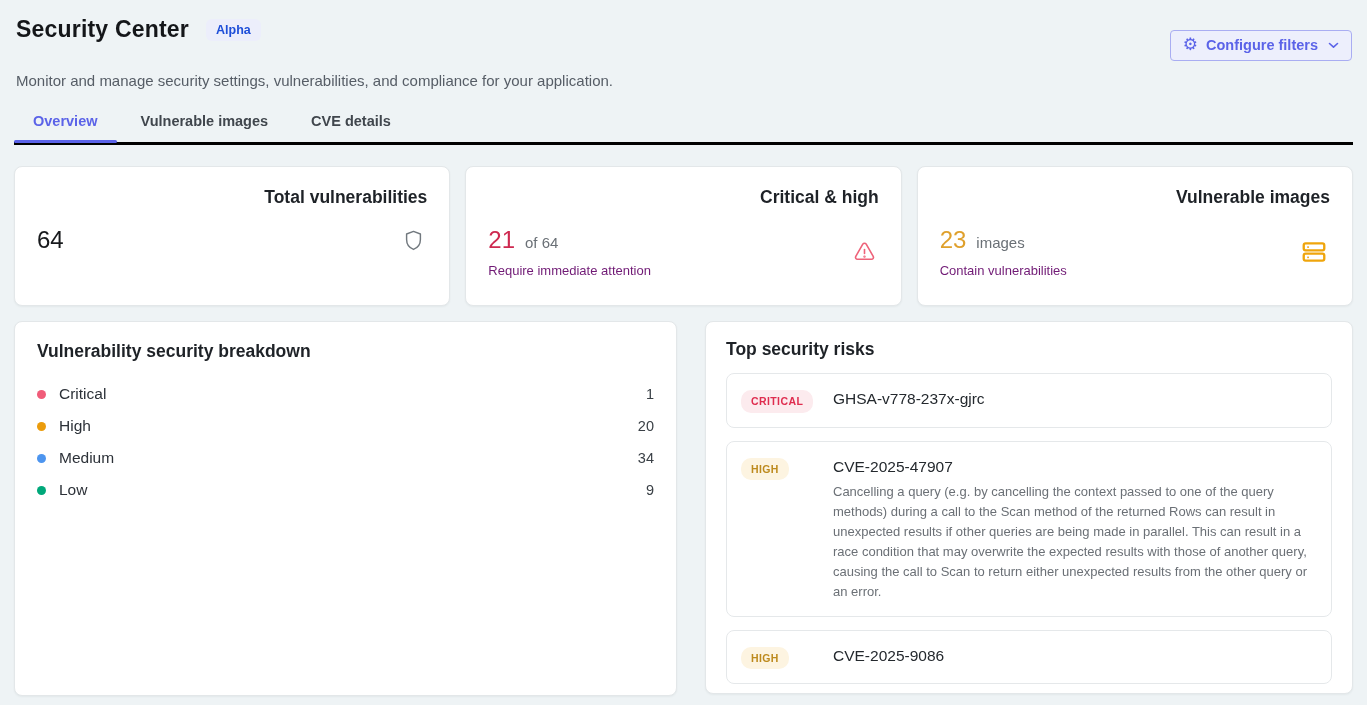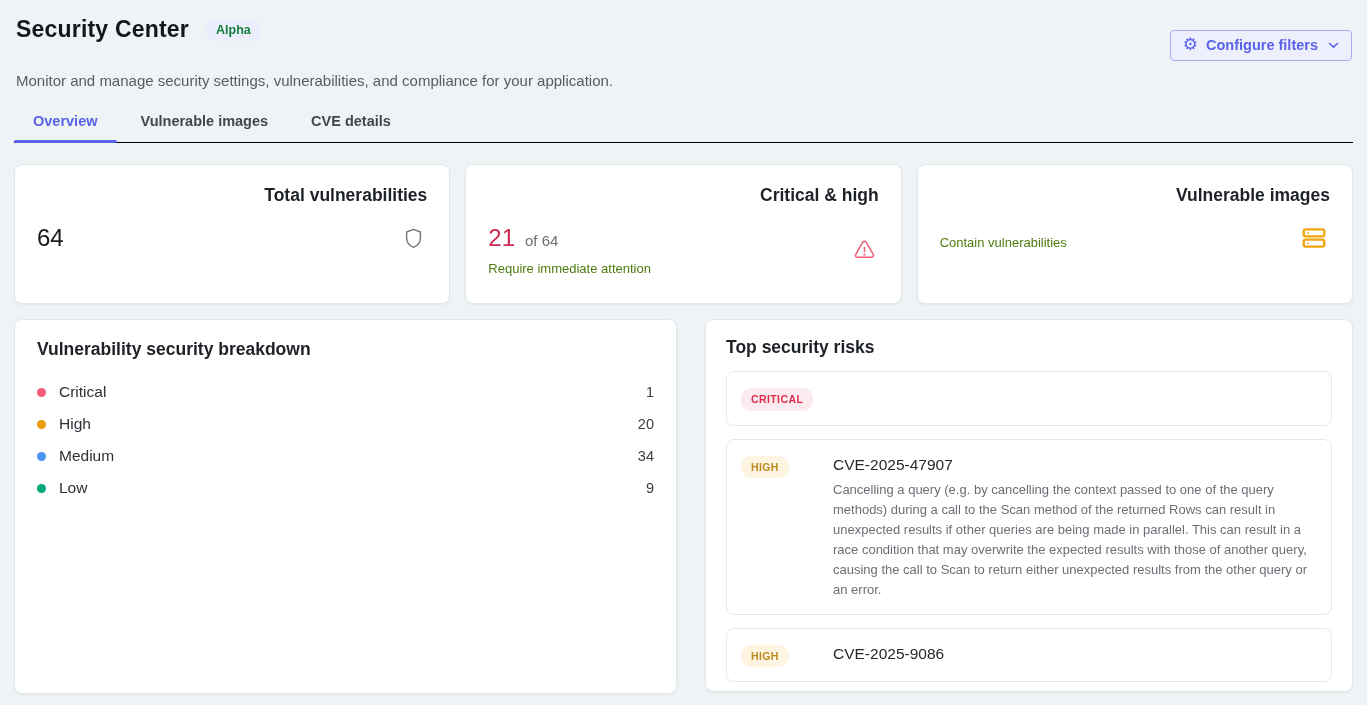--- a/index.html
+++ b/index.html
@@ -10,40 +10,40 @@
     color: #17191c;
     overflow: hidden;
   }
   .page { width: 1367px; height: 677px; padding: 16px 14px 0 14px; }
 
   
   .header-row { display: flex; align-items: flex-start; }
   .title-wrap { display: flex; align-items: center; padding-left: 2px; }
   h1 { font-size: 23px; font-weight: 700; letter-spacing: .2px; color: #141619; }
   .alpha-badge {
-    margin-left: 17px; background: #eceefb; color: #15803d;
+    margin-left: 17px; background: #eceefb; color: #1d4ed8;
     font-size: 12.5px; font-weight: 600; padding: 4px 10px; border-radius: 6px;
   }
   .spacer { flex: 1; }
   .configure-btn {
     margin-top: 14px; margin-right: 1px;
     display: inline-flex; align-items: center; gap: 8px;
     background: var(--accent-bg, #edeffc);
     border: 1px solid var(--accent-border, #a9adf2);
     color: var(--accent, #5b63e8);
     font-family: inherit; font-size: 14.5px; font-weight: 700;
     padding: 6px 12px; border-radius: 4px; cursor: pointer; line-height: 1.2;
   }
   .gear-glyph { font-size: 17px; line-height: 1; transform: translateY(-1px); }
   .chev { display: inline-block; margin-left: 2px; }
 
   .subtitle { margin-top: 11px; padding-left: 2px; font-size: 15px; color: #565d66; }
 
   
-  .tabs { display: flex; margin-top: 13px; border-bottom: 1px solid #000000; }
+  .tabs { display: flex; margin-top: 13px; border-bottom: 3px solid #000000; }
   .tab {
     padding: 11px 19px 13px 19px; margin-right: 5px;
     font-size: 14.5px; font-weight: 600; color: #40464d; cursor: pointer;
     position: relative;
   }
   .tab.active { color: var(--accent, #5b63e8); }
   .tab.active::after {
     content: ""; position: absolute; left: 0; right: 0; bottom: -1px;
     height: 3px; background: var(--accent, #5b63e8); border-radius: 2px;
   }
@@ -58,21 +58,21 @@
   .stat-card { height: 140px; padding: 20px 22px; }
   .stat-title { font-size: 17.5px; font-weight: 700; color: #1e2227; text-align: right; }
   .stat-body { display: flex; align-items: center; margin-top: 18px; }
   .stat-left { flex: 1; }
   .stat-line { display: flex; align-items: baseline; gap: 10px; }
   .stat-value { font-size: 24px; font-weight: 400; }
   .stat-value.v-dark { color: #17191c; }
   .stat-value.v-critical { color: var(--critical-number, #ce2950); }
   .stat-value.v-amber { color: var(--amber-number, #dfa02c); }
   .stat-suffix { font-size: 15px; color: #6a7076; }
-  .stat-caption { font-size: 13px; color: #4d7c0f; margin-top: 9px; min-height: 1px; }
+  .stat-caption { font-size: 13px; color: #701a75; margin-top: 9px; min-height: 1px; }
   .stat-icon { flex: none; margin-right: 2px; display: flex; align-items: center; }
 
   
   .bottom-row { display: grid; grid-template-columns: 663px 1fr; gap: 28px; margin-top: 15px; }
   .breakdown-card { height: 375px; padding: 19px 22px; }
   .panel-title { font-size: 17.5px; font-weight: 700; color: #1e2227; }
   .breakdown-rows { margin-top: 16px; }
   .bd-row { display: flex; align-items: center; height: 32px; }
   .bd-dot { width: 9px; height: 9px; border-radius: 50%; flex: none; margin-right: 13px; }
   .bd-label { font-size: 15.5px; color: #2c3138; }
@@ -160,20 +160,24 @@
               <circle cx="12" cy="16.6" r="0.4" fill="#ee6279"></circle>
             </svg>
         </span>
       </div>
     </section>
 
     <section class="card stat-card">
       <h2 class="stat-title">Vulnerable images</h2>
       <div class="stat-body">
         <div class="stat-left">
+          <div class="stat-line">
+            <span class="stat-value v-amber">23</span>
+            <span class="stat-suffix">images</span>
+          </div>
           <div class="stat-caption">Contain vulnerabilities</div>
         </div>
         <span class="stat-icon">
           <svg width="28" height="28" viewBox="0 0 24 24" fill="none" stroke="#efa50c" stroke-width="2" stroke-linejoin="round">
               <rect x="3.2" y="4.6" width="17.6" height="6" rx="1.6"></rect>
               <rect x="3.2" y="13.4" width="17.6" height="6" rx="1.6"></rect>
               <rect x="6.2" y="7.1" width="1.4" height="1.4" fill="#efa50c" stroke="none"></rect>
               <rect x="6.2" y="15.9" width="1.4" height="1.4" fill="#efa50c" stroke="none"></rect>
             </svg>
         </span>
@@ -212,20 +216,21 @@
 
     <section class="card risks-card">
       <h2 class="panel-title">Top security risks</h2>
       <div class="risk-list">
 
         <div class="risk-item">
           <div class="badge-col">
             <span class="sev-badge critical">CRITICAL</span>
           </div>
           <div class="risk-text">
+            <div class="risk-id">GHSA-v778-237x-gjrc</div>
           </div>
         </div>
 
         <div class="risk-item">
           <div class="badge-col">
             <span class="sev-badge high">HIGH</span>
           </div>
           <div class="risk-text">
             <div class="risk-id">CVE-2025-47907</div>
             <p class="risk-desc">Cancelling a query (e.g. by cancelling the context passed to one of the query methods) during a call to the Scan method of the returned Rows can result in unexpected results if other queries are being made in parallel. This can result in a race condition that may overwrite the expected results with those of another query, causing the call to Scan to return either unexpected results from the other query or an error.</p>

